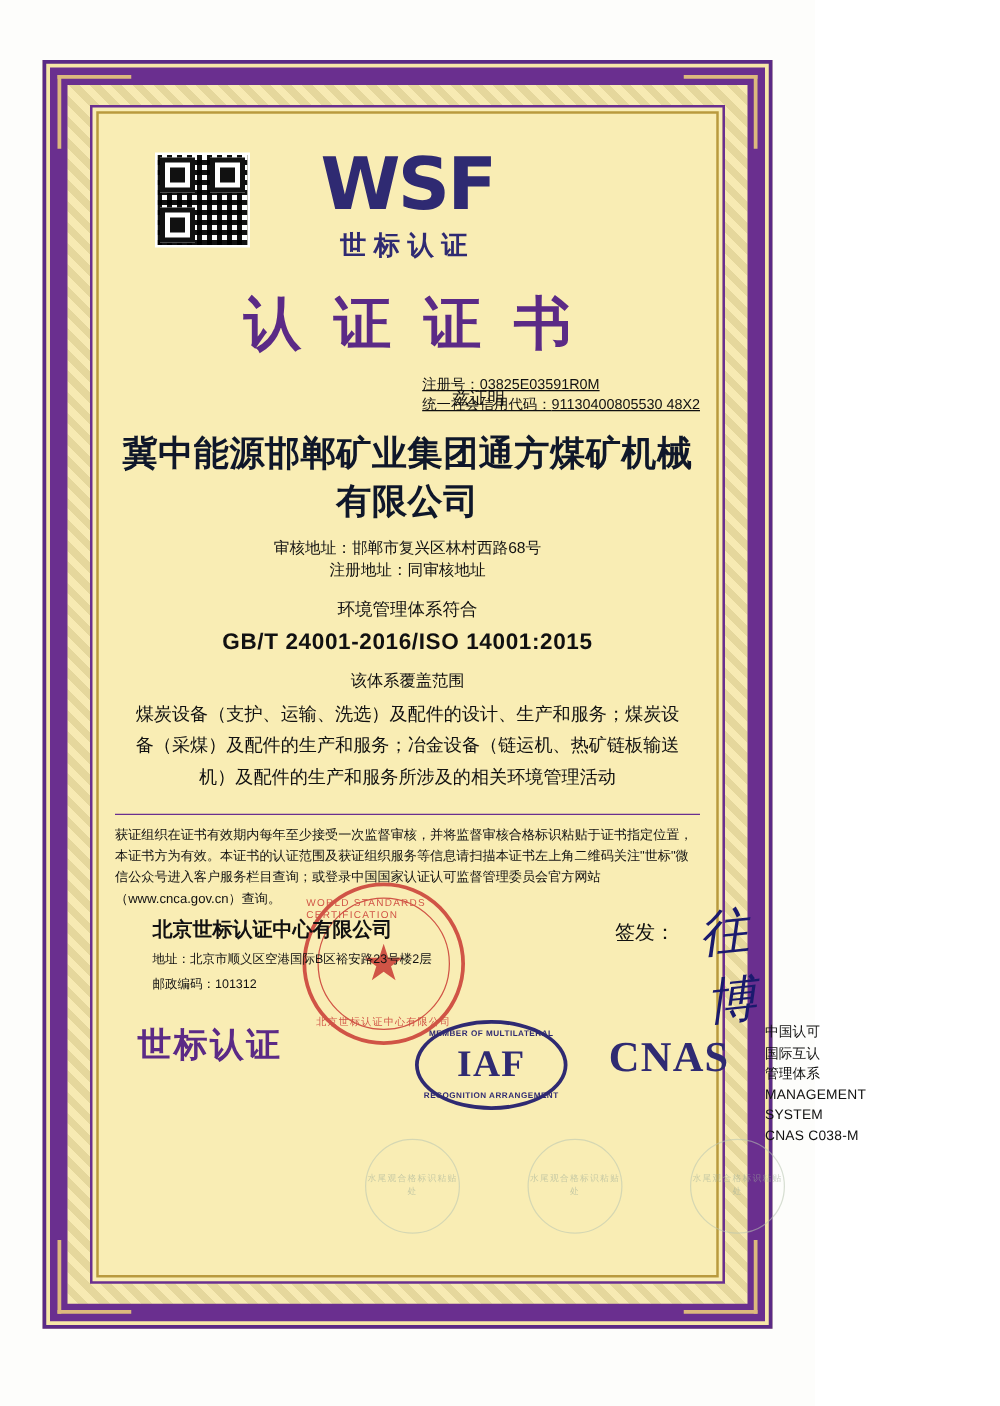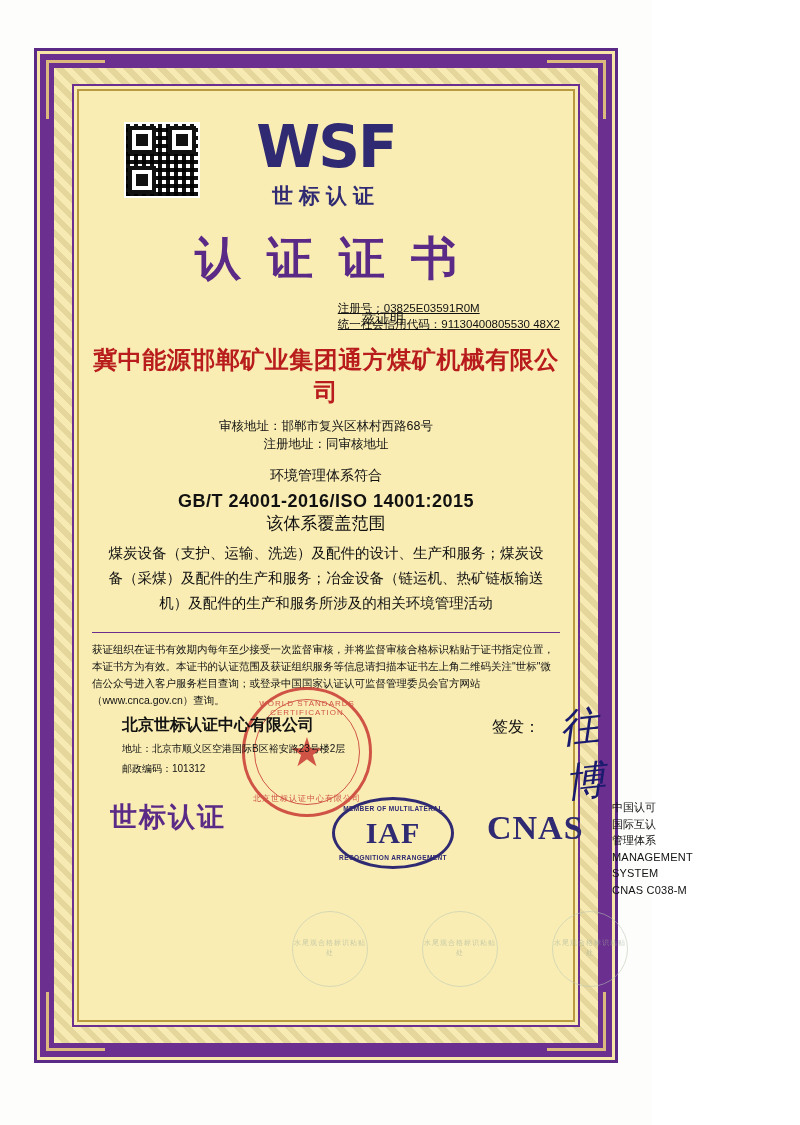--- a/index.html
+++ b/index.html
@@ -101,26 +101,26 @@
   .zici{
     position:absolute;left:270px;top:10px;
     font-size:14px;color:#111;
   }
   .reg-right{
     position:absolute;right:0;top:0;text-align:left;
     font-size:11.5px;line-height:16px;color:#111;text-decoration:underline;
   }
   .company{
     margin-top:8px;
-    font-size:24px;font-weight:bold;color:#b91c1c;letter-spacing:.5px;
+    font-size:28px;font-weight:bold;color:#0f172a;letter-spacing:.5px;
   }
   .addr{margin-top:9px;font-size:12.5px;line-height:18px;color:#111;}
   .sect{margin-top:14px;font-size:14px;color:#111;}
   .std{margin-top:6px;font-size:18px;font-weight:bold;letter-spacing:.5px;color:#111;}
-  .scope-label{font-size:17px;color:#111;}
+  .scope-label{margin-top:12px;font-size:13px;color:#111;}
   .scope{
     margin-top:6px;font-size:14.5px;line-height:25px;color:#111;
     padding:0 14px;font-weight:400;
   }
   .dates{margin-top:16px;font-size:14px;line-height:26px;color:#111;}
   .dates .d-line{display:block;}
   .notice{
     margin-top:16px;
     border-top:1px solid #6a2f8f;
     padding-top:8px;
@@ -151,21 +151,21 @@
     border:3px solid #c8332e;opacity:.82;
   }
   .seal .inner{
     position:absolute;inset:9px;border-radius:50%;border:1.5px solid #c8332e;
   }
   .seal .star{
     position:absolute;left:50%;top:50%;transform:translate(-50%,-50%);
     font-size:40px;color:#c8332e;line-height:1;
   }
   .seal .txt{
-    position:absolute;left:0;right:0;top:9px;text-align:center;
+    position:absolute;left:0;right:0;top:9px;text-align:left;
     font-size:8px;color:#c8332e;letter-spacing:1px;
   }
   .seal .txt2{
     position:absolute;left:0;right:0;bottom:10px;text-align:center;
     font-size:8px;color:#c8332e;letter-spacing:1px;
   }
   
   .marks{
     position:relative;margin-top:12px;height:96px;text-align:left;
   }

